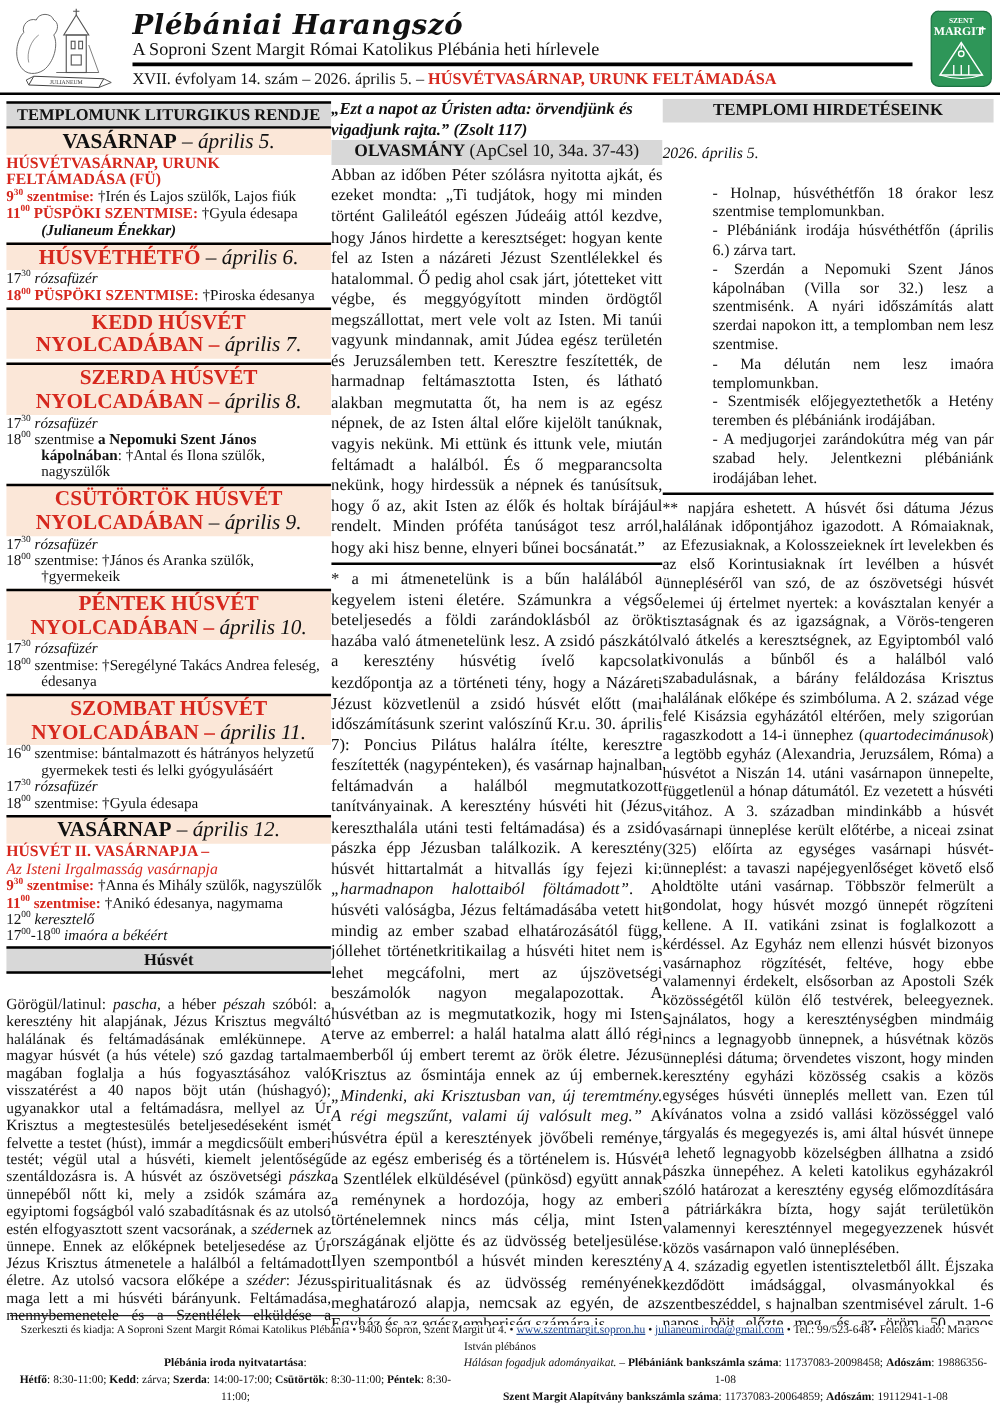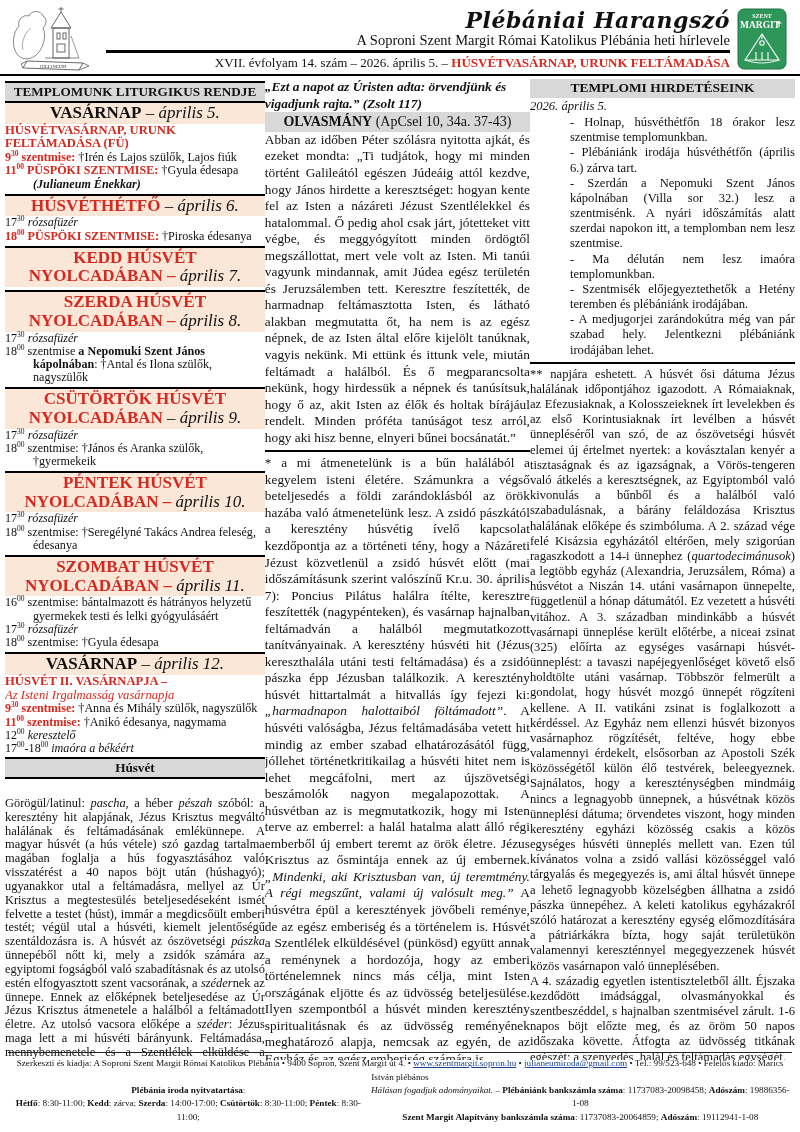--- a/index.html
+++ b/index.html
@@ -11,22 +11,22 @@
   }
   html,body{margin:0;padding:0;background:#fff;}
   .page{
     position:relative;width:800px;height:1132px;overflow:hidden;background:#fff;
     font-family:"Liberation Serif", serif;color:var(--ink);
   }
   
   .header{position:absolute;top:0;left:0;right:0;height:76px;border-bottom:2px solid #000;
     display:flex;align-items:flex-start;padding:0 6px;box-sizing:border-box;}
   .logo-left{width:100px;display:flex;justify-content:center;padding-top:6px;}
-  .logo-right{width:64px;display:flex;justify-content:center;padding-top:8px;}
-  .header-center{flex:1;text-align:right;}
+  .logo-right{width:64px;display:flex;justify-content:flex-end;padding-top:8px;}
+  .header-center{flex:1;text-align:left;}
   .title{font-family:"DejaVu Serif", serif;font-weight:bold;font-style:italic;
     font-size:22px;line-height:24px;margin-top:8px;letter-spacing:.5px;}
   .subtitle{font-size:14.5px;line-height:17px;}
   .header-rule{height:2.5px;background:#000;margin:1px 0 2px;}
   .volume-line{font-size:13px;line-height:16px;white-space:nowrap;}
   .vol-red{color:var(--red);font-weight:bold;}
   
   .content{position:absolute;top:79px;left:5px;right:5px;bottom:72px;overflow:hidden;
     display:grid;grid-template-columns:1fr 1.02fr 1.02fr;}
   .col{overflow:hidden;}
@@ -52,21 +52,21 @@
   
   .col-left{font-size:12.1px;line-height:1.09;}
   .col-left .blk-dayhead{font-size:17px;line-height:1.1;}
   .col-left .blk-center{font-size:12.6px;line-height:1.1;}
   .col-left .blk-para{font-size:12.4px;line-height:1.115;margin-top:18px;}
   .col-left .blk-boxhead{margin-top:2px;}
   .col-mid{font-size:13.3px;line-height:1.245;}
   .col-mid .blk-center{font-size:13.4px;}
   .col-mid .blk-grayhead{font-size:14px;}
   .col-right{font-size:12.6px;line-height:1.205;}
-  .col-right .blk-center{margin:1px 0;}
+  .col-right .blk-center{margin:17px 0;}
   
   .footer{position:absolute;left:8px;right:8px;bottom:8px;border-top:1.5px solid #222;
     padding-top:4px;font-size:9.2px;line-height:1.45;text-align:center;}
   .f-grid{display:grid;grid-template-columns:46% 54%;}
   
   svg text{font-family:"Liberation Serif", serif;}
 </style>
 </head>
 <body>
 

